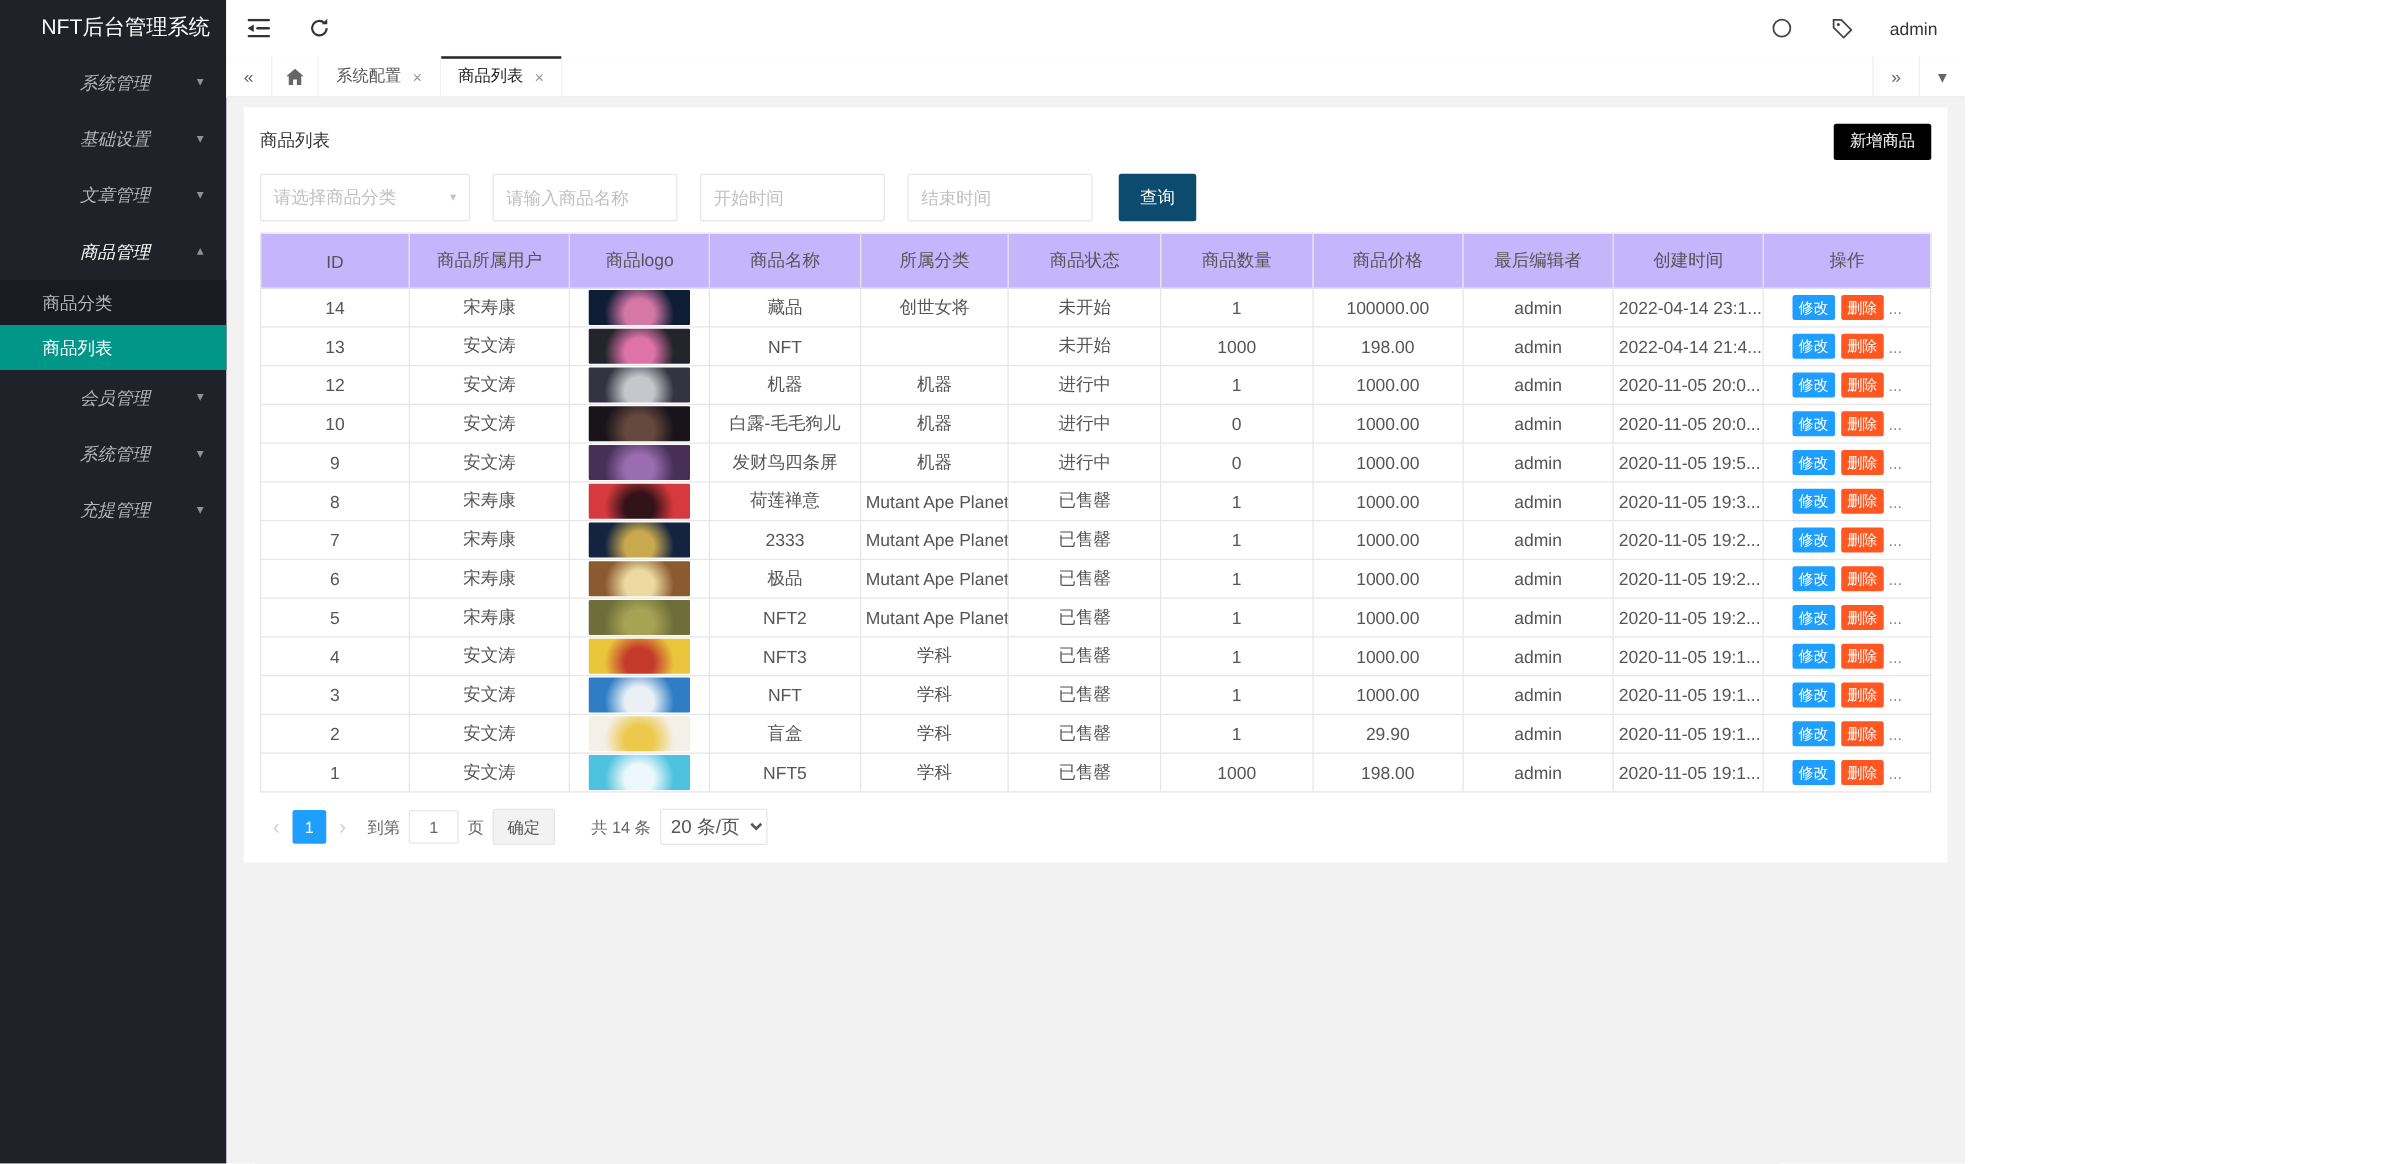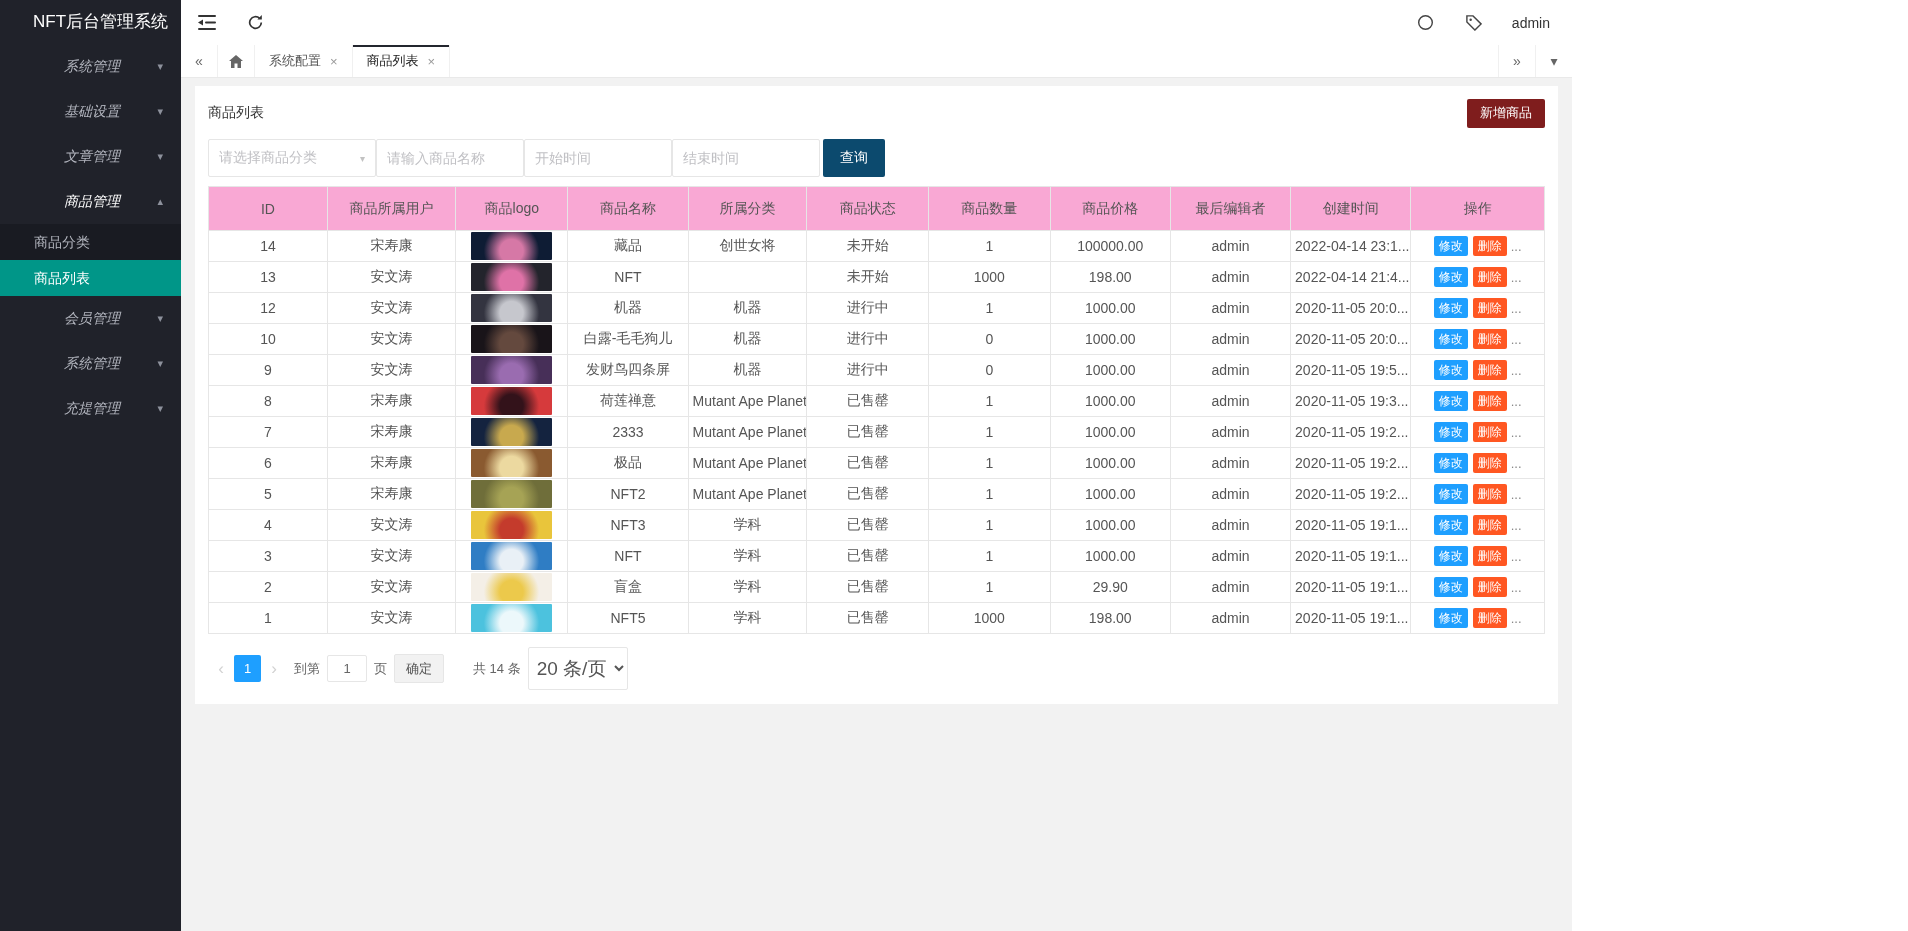--- a/index.html
+++ b/index.html
@@ -32,45 +32,45 @@
   .tab { position: relative; display: flex; align-items: center; gap: 9px; padding: 0 14px; font-size: 13px; color: #555; border-right: 1px solid #f0f0f0; cursor: pointer; background: #fff; }
   .tab.active { color: #222; }
   .tab.active::before { content: ""; position: absolute; top: 0; left: 0; right: 0; height: 2px; background: #23262e; }
   .tab .close { color: #999; font-size: 13px; line-height: 1; }
   .tab-spacer { flex: 1; }
 
   .content { flex: 1; padding: 8px 14px; }
   .card { background: #fff; padding: 12px 13px 14px 13px; }
   .card-head { display: flex; align-items: center; justify-content: space-between; height: 30px; }
   .page-title { font-size: 14px; color: #333; }
-  .btn-primary { background: #7f1d1d; color: #fff; border: none; height: 29px; padding: 0 13px; font-size: 13px; border-radius: 2px; cursor: pointer; font-family: inherit; }
-
-  .filters { display: flex; align-items: flex-start; gap: 0; margin-top: 11px; }
+  .btn-primary { background: #000000; color: #fff; border: none; height: 29px; padding: 0 13px; font-size: 13px; border-radius: 2px; cursor: pointer; font-family: inherit; }
+
+  .filters { display: flex; align-items: flex-start; gap: 18px; margin-top: 11px; }
   .sel { width: 168px; height: 38px; border: 1px solid #e6e6e6; border-radius: 2px; background: #fff; display: flex; align-items: center; justify-content: space-between; padding: 0 10px; font-size: 14px; color: #c0c0c4; cursor: pointer; }
   .sel-caret { font-size: 10px; color: #c2c2c2; }
   .txt { width: 148px; height: 38px; border: 1px solid #e6e6e6; border-radius: 2px; padding: 0 10px; font-size: 14px; color: #666; outline: none; font-family: inherit; }
   .txt::placeholder { color: #c0c0c4; }
   .btn-search { height: 38px; padding: 0 17px; margin-left: 3px; background: #0c4a6e; border: none; border-radius: 2px; color: #fff; font-size: 14px; cursor: pointer; font-family: inherit; }
 
   table { width: 100%; border-collapse: collapse; table-layout: fixed; margin-top: 9px; }
-  th { background: #f9a8d4; border: 1px solid #e6e6e6; height: 44px; font-weight: normal; font-size: 14px; color: #555; }
+  th { background: #c4b5fd; border: 1px solid #e6e6e6; height: 44px; font-weight: normal; font-size: 14px; color: #555; }
   td { border: 1px solid #e6e6e6; height: 31px; text-align: center; font-size: 14px; color: #555; padding: 0 4px; overflow: hidden; white-space: nowrap; }
   .logo-img { width: 81px; height: 28px; margin: 0 auto; border-radius: 1px; }
   .btn-edit, .btn-del { display: inline-block; height: 20px; line-height: 20px; padding: 0 5px; border-radius: 2px; color: #fff; font-size: 12px; cursor: pointer; vertical-align: middle; }
   .btn-edit { background: #1e9fff; }
   .btn-del { background: #ff5722; margin-left: 5px; }
   .btn-more { color: #888; margin-left: 4px; cursor: pointer; font-size: 13px; vertical-align: middle; }
 
   .pager { display: flex; align-items: center; margin-top: 13px; font-size: 13px; color: #666; }
   .pg-arrow { width: 26px; text-align: center; color: #d2d2d2; font-size: 17px; cursor: pointer; }
   .pg-cur { min-width: 27px; height: 27px; line-height: 27px; text-align: center; background: #1e9fff; color: #fff; border-radius: 2px; cursor: pointer; }
   .pg-text { margin: 0 7px; white-space: nowrap; }
   .pg-input { width: 40px; height: 27px; border: 1px solid #e6e6e6; border-radius: 2px; text-align: center; font-size: 13px; color: #666; outline: none; font-family: inherit; }
   .pg-btn { height: 29px; padding: 0 11px; border: 1px solid #e6e6e6; background: #f2f2f2; border-radius: 2px; font-size: 13px; color: #555; cursor: pointer; margin-right: 22px; font-family: inherit; }
-  .pg-select { height: 43px; border: 1px solid #e6e6e6; border-radius: 2px; background: #fff; font-size: 19px; color: #555; padding: 0 4px; outline: none; font-family: inherit; }
+  .pg-select { height: 29px; border: 1px solid #e6e6e6; border-radius: 2px; background: #fff; font-size: 15px; color: #555; padding: 0 4px; outline: none; font-family: inherit; }
 </style>
 </head>
 <body>
 
 <div class="app">
 
   <aside class="sidebar">
     <div class="side-logo">NFT后台管理系统</div>
     <nav>
       <div class="menu-item">

